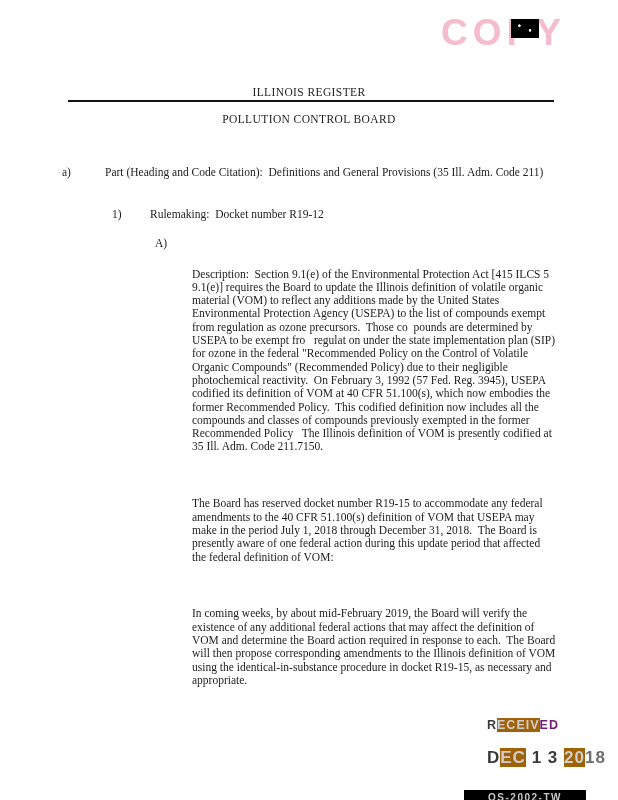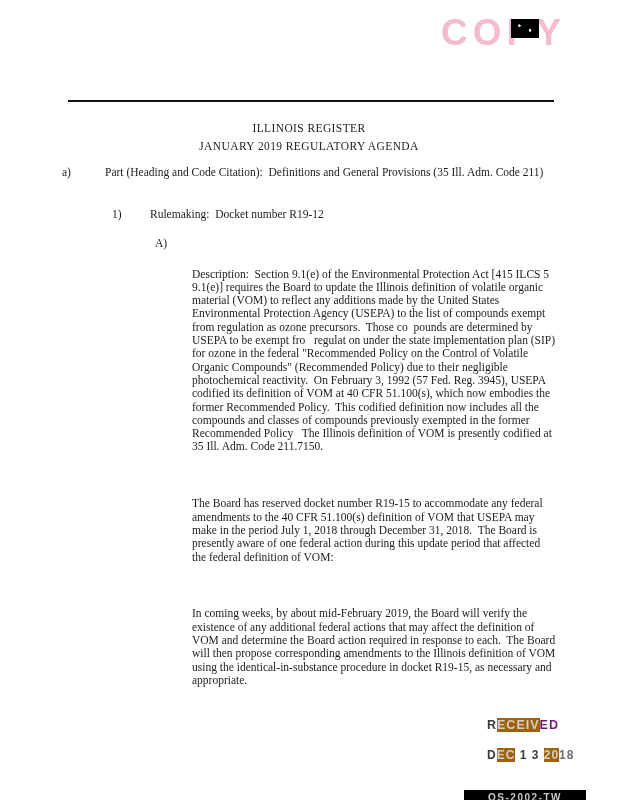--- a/index.html
+++ b/index.html
@@ -20,21 +20,21 @@
     position:absolute; left:511px; top:19px; width:28px; height:19px;
     background-color:#000;
     background-image:
       radial-gradient(circle at 30% 35%, #fff 1px, transparent 1.6px),
       radial-gradient(circle at 68% 60%, #fff 1px, transparent 1.6px);
   }
 
   
   .h-center { position:absolute; left:0; width:618px; text-align:center;
               font-size:11.5px; letter-spacing:.4px; }
-  .h-register { top:86px;margin-top:36px; }
+  .h-register { top:86px; }
   .h-rule { position:absolute; left:68px; top:100px; width:486px; height:2px; background:#141414; }
   .h-board { top:113px; }
   .h-agenda { top:140px; }
 
   
   .row { position:absolute; display:flex; font-size:11.5px; line-height:13.3px; }
   .row .marker { flex:none; }
   .row .body { white-space:pre-wrap; }
   .row-a { left:62px; top:166px; }
   .row-a .marker { width:43px; }
@@ -47,21 +47,21 @@
   .row-A .body { width:365px; }
   .u { }
   .row-A p { margin:4px 0 13px 0; white-space:pre-wrap; }
   .para-indent { margin-left:17px !important; margin-right:10px; }
 
   
   .stamp { position:absolute; font-family:"Liberation Sans", sans-serif;
            white-space:pre; }
   .received-stamp { left:487px; top:718px; font-size:12.5px; font-weight:bold;
                     letter-spacing:1px; }
-  .date-stamp { left:487px; top:748px; font-size:12px; font-weight:bold;
+  .date-stamp { left:487px; top:748px; font-size:17px; font-weight:bold;
                 letter-spacing:1px; }
   .seg-dark { color:#3a3a3a; }
   .seg-inverted { background:#a16207; color:#cfcfcf; }
   .seg-light { color:#701a75; }
   .seg-dim { color:#6d6d6d; }
   .barcode-stamp {
     position:absolute; left:464px; top:790px; width:122px; height:16px;
     background:#000; color:#c9c9c9;
     font-family:"Liberation Sans", sans-serif; font-size:10px; font-weight:bold;
     letter-spacing:1.5px; text-align:center; line-height:16px; white-space:pre;
@@ -70,21 +70,21 @@
 </head>
 <body>
 
 <div class="page">
 
   <div class="copy-stamp">COPY</div>
   <div class="redaction-box"></div>
 
   <div class="h-center h-register">ILLINOIS REGISTER</div>
   <div class="h-rule"></div>
-  <div class="h-center h-agenda">JANUARY 2019 REGULATORY AGENDA</div>
+  <div class="h-center h-board">POLLUTION CONTROL BOARD</div>
 
   <div class="row row-a">
     <span class="marker">a)</span>
     <span class="body"><span class="u">Part (Heading and Code Citation):</span><span>  Definitions and General Provisions (35 Ill. Adm. Code 211)</span></span>
   </div>
 
   <div class="row row-1">
     <span class="marker">1)</span>
     <span class="body">Rulemaking:  Docket number R19-12</span>
   </div>

